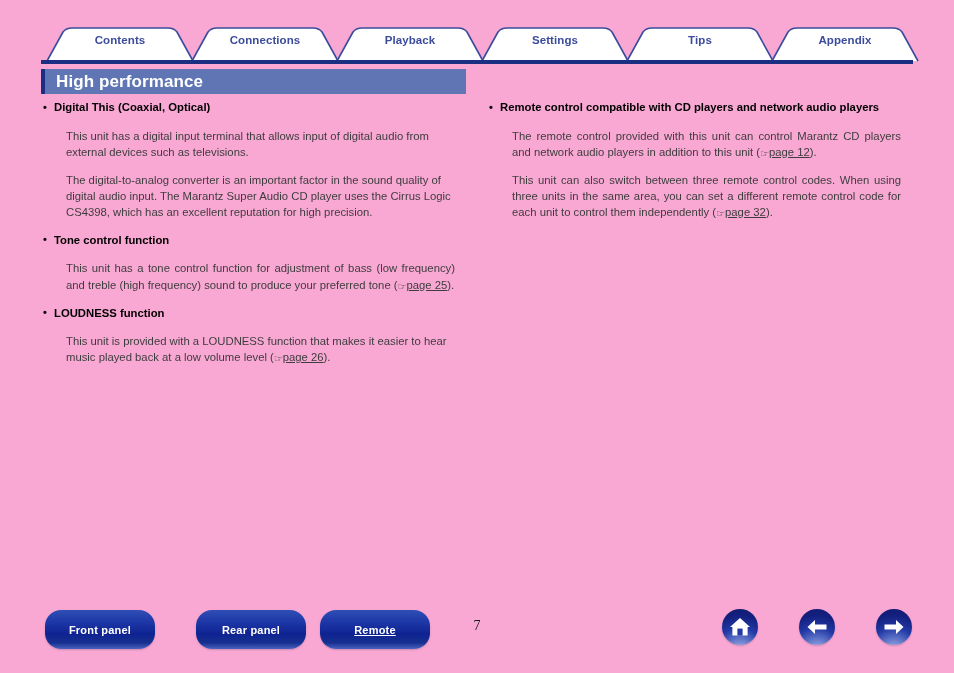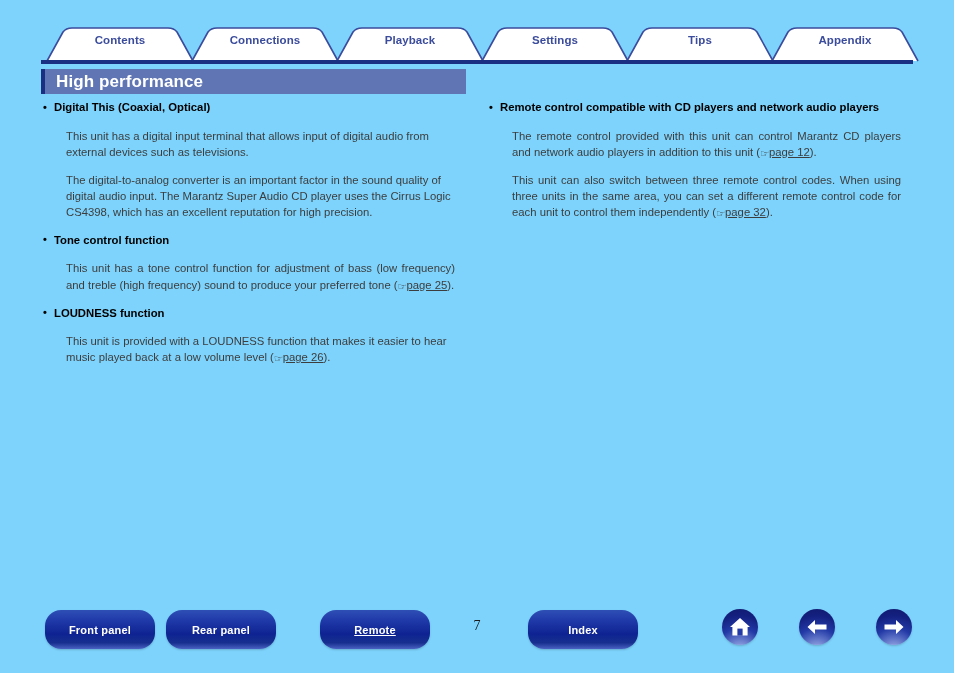--- a/index.html
+++ b/index.html
@@ -7,21 +7,21 @@
     margin: 0; padding: 0;
     width: 954px; height: 673px;
     background: #ffffff;
     font-family: "Liberation Sans", sans-serif;
     -webkit-font-smoothing: antialiased;
   }
   .page {
     position: relative;
     width: 954px; height: 673px;
     overflow: hidden;
-    background: #7dd3fc;
+    background: #f9a8d4;
   }
 
   
   .tabbar {
     position: absolute;
     left: 0; top: 25px;
     width: 954px; height: 36px;
   }
   .tabs-svg { position: absolute; left: 0; top: 0; }
   .tab-label {
@@ -132,21 +132,21 @@
     color: #fff;
     font-size: 11px;
     font-weight: bold;
     display: flex;
     align-items: center;
     justify-content: center;
     letter-spacing: 0.2px;
     box-shadow: 0 1px 2px rgba(0,0,0,0.18);
   }
   #btn-front { left: 45px;  top: 5px; width: 110px; }
-  #btn-rear  { left: 166px; top: 5px; width: 110px; }
+  #btn-rear  { left: 196px; top: 5px; width: 110px; }
   #btn-remote{ left: 320px; top: 5px; width: 110px; text-decoration: underline; }
   #btn-index { left: 528px; top: 5px; width: 110px; }
 
   .pagenum {
     position: absolute;
     left: 455px; top: 5px;
     width: 44px; height: 32px;
     display: flex; align-items: center; justify-content: center;
     font-size: 14px; color: #1a1a1a;
     font-family: "Liberation Serif", serif;
@@ -237,21 +237,20 @@
   </div>
 
   <div class="footer">
 
     <div class="pill" id="btn-front">Front panel</div>
     <div class="pill" id="btn-rear">Rear panel</div>
     <div class="pill" id="btn-remote">Remote</div>
 
     <div class="pagenum">7</div>
 
-    <div class="pill" id="btn-index">Index</div>
 
     <div class="circbtn" id="btn-home">
       <svg width="22" height="20" viewBox="0 0 22 20">
         <path d="M11 1 L21 10 L18.6 10 L18.6 18.6 L3.4 18.6 L3.4 10 L1 10 Z" fill="#ffffff"></path>
         <rect x="8.4" y="11.6" width="5.2" height="7" fill="#2239a6"></rect>
       </svg>
     </div>
 
     <div class="circbtn" id="btn-prev">
       <svg width="22" height="16" viewBox="0 0 22 16">

